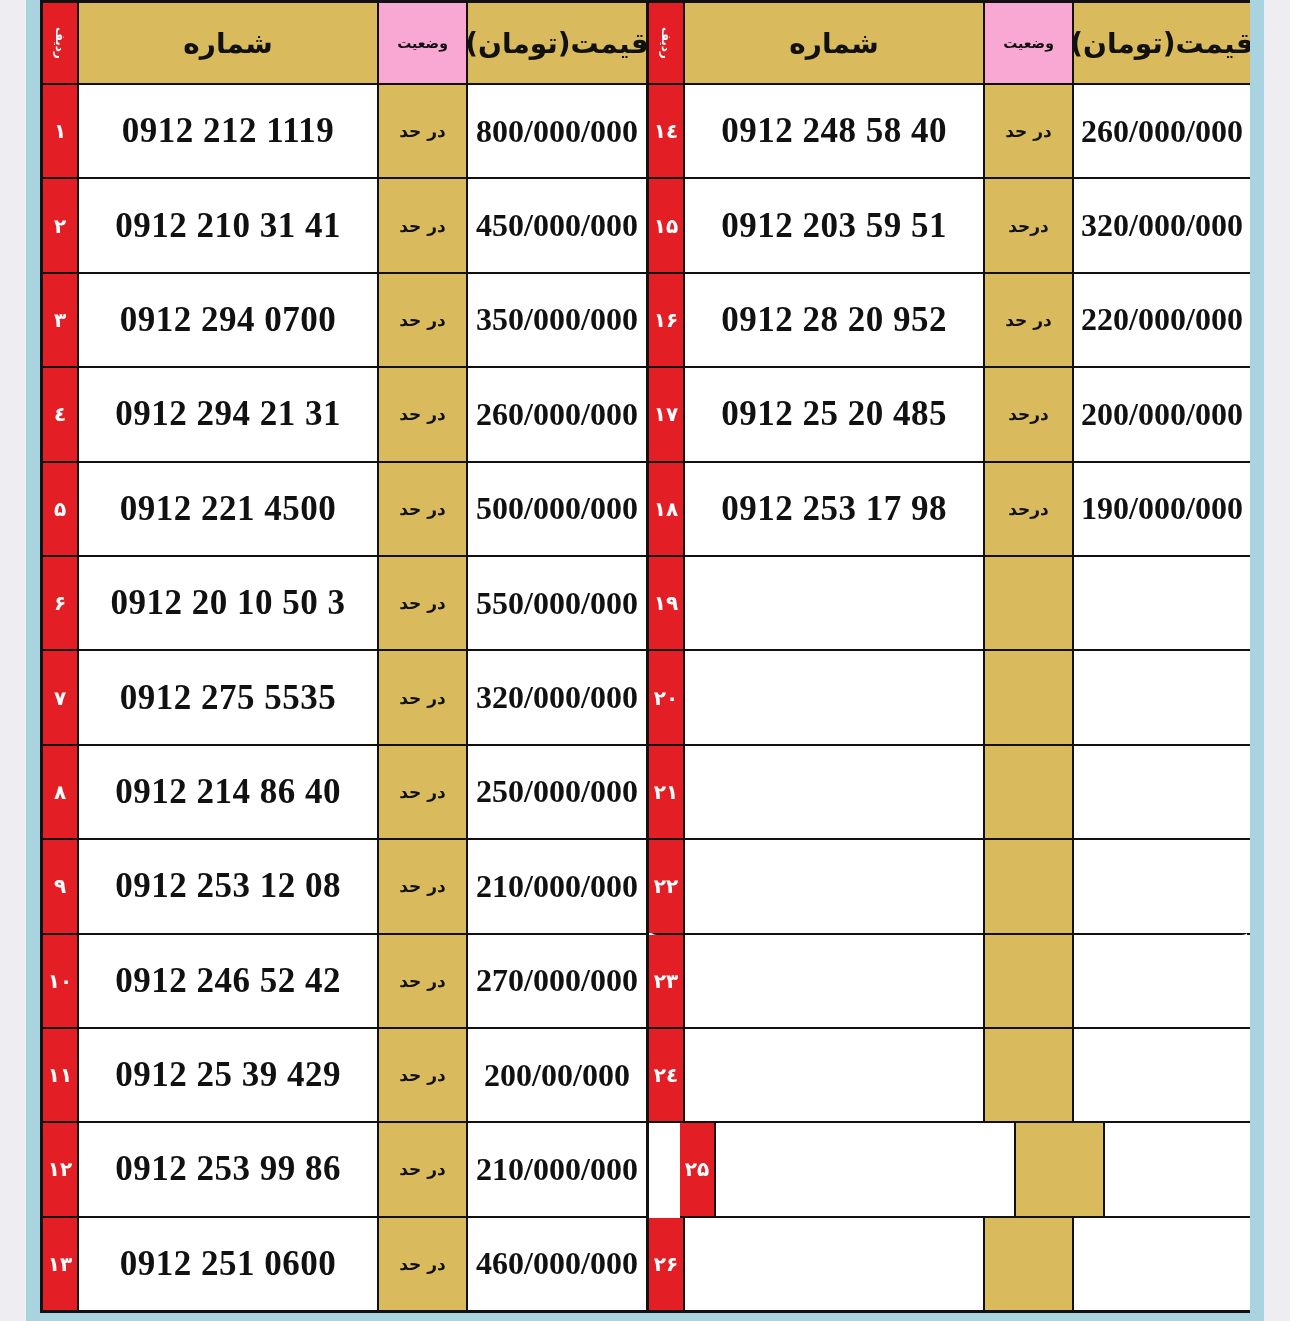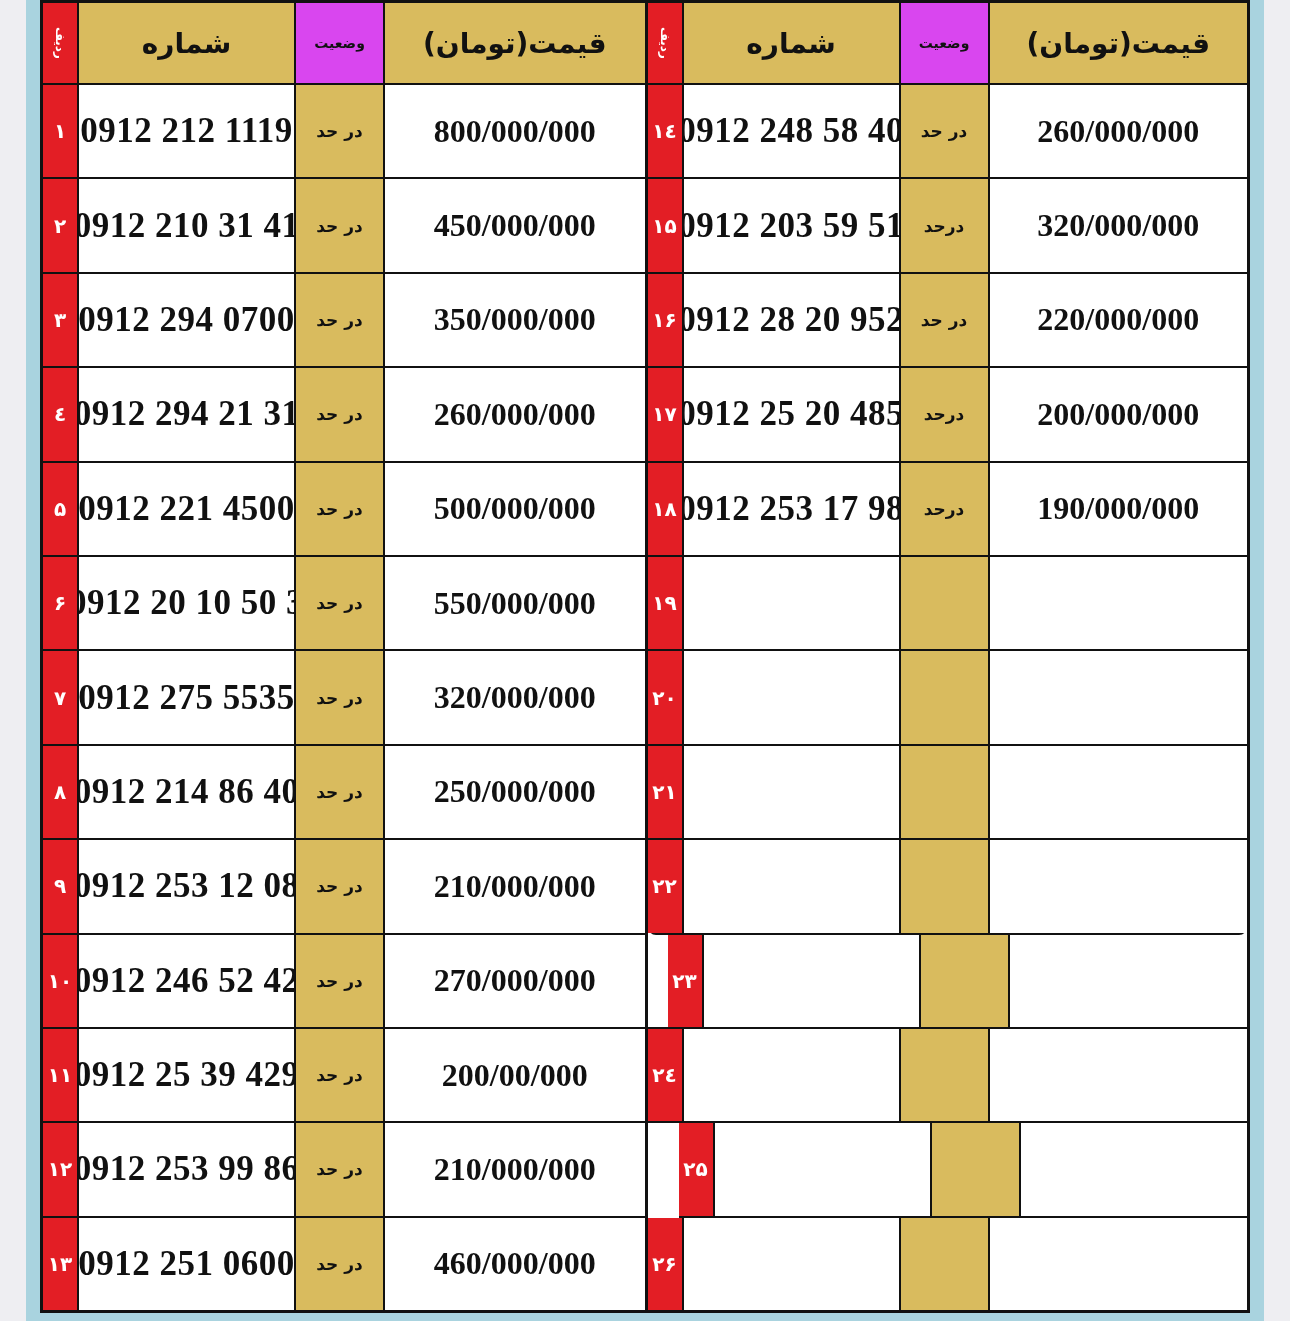--- a/index.html
+++ b/index.html
@@ -25,29 +25,29 @@
     .row { display: flex; box-sizing: border-box; border-bottom: 2px solid #111; }
     .row:last-child { border-bottom: none; }
     .row.header { height: 82px; }
     .cell {
       box-sizing: border-box; display: flex; align-items: center; justify-content: center;
       border-right: 2px solid #111; overflow: hidden; white-space: nowrap;
     }
     .cell:last-child { border-right: none; }
     .c-idx { width: 36px; background: #e31e25; color: #fff; font-weight: bold; font-size: 20px;
       font-family: "DejaVu Sans", sans-serif; }
-    .c-num { width: 217px; background: #fff; font-size: 35px; font-weight: bold; color: #111;
+    .c-num { width: 300px; background: #fff; font-size: 35px; font-weight: bold; color: #111;
       font-family: "Liberation Serif", serif; letter-spacing: 0.5px; }
     .c-status { width: 89px; background: #d9bb5e; font-size: 17px; font-weight: bold; color: #111;
       font-family: "DejaVu Sans", sans-serif; direction: rtl; }
     .c-price { flex: 1; background: #fff; font-size: 32px; font-weight: bold; color: #111;
       font-family: "Liberation Serif", serif; }
     .header .c-num, .header .c-price { background: #d9bb5e; font-family: "DejaVu Sans", sans-serif;
       font-size: 28px; direction: rtl; }
-    .header .c-status { background: #d946ef; font-size: 14px; }
+    .header .c-status { background: #f9a8d4; font-size: 14px; }
     .header .c-idx { font-size: 12px; }
     .header .c-idx span { display: inline-block; transform: rotate(90deg); }
     .half.left { border-right: 3px solid #111; }
   </style>
 </head>
 <body>
 
 <div class="frame"></div>
 
 <div class="sheet">
@@ -200,21 +200,21 @@
           <div class="cell c-num"></div>
           <div class="cell c-status"></div>
           <div class="cell c-price"></div>
         </div>
         <div class="row" style="flex: 1 1 0%; border-radius: 8px;">
           <div class="cell c-idx">۲۲</div>
           <div class="cell c-num"></div>
           <div class="cell c-status"></div>
           <div class="cell c-price"></div>
         </div>
-        <div class="row" style="flex: 1 1 0%; padding-left: 20px;">
+        <div class="row" style="flex: 1 1 0%;">
           <div class="cell c-idx">۲۳</div>
           <div class="cell c-num"></div>
           <div class="cell c-status"></div>
           <div class="cell c-price"></div>
         </div>
         <div class="row" style="flex: 1 1 0%;">
           <div class="cell c-idx">۲٤</div>
           <div class="cell c-num"></div>
           <div class="cell c-status"></div>
           <div class="cell c-price"></div>

